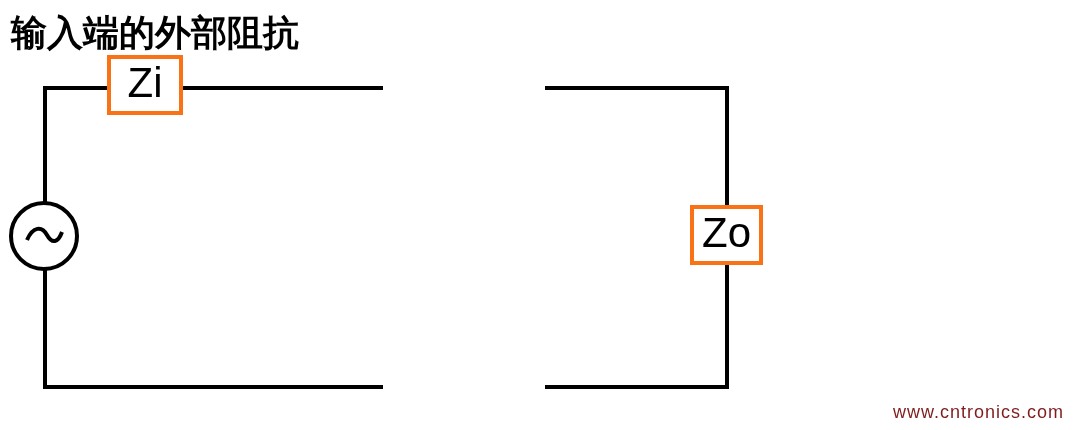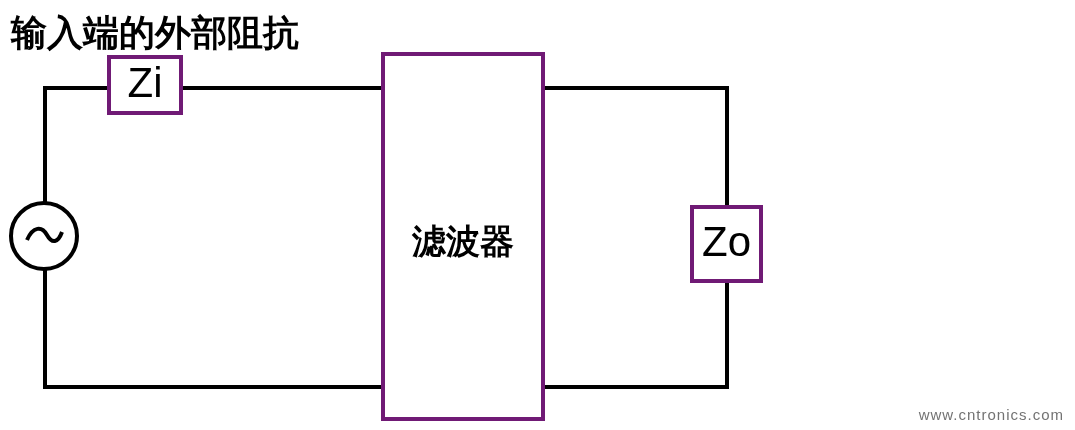--- a/index.html
+++ b/index.html
@@ -28,37 +28,37 @@
     fill: none;
   }
   .wires circle {
     stroke: #000000;
     stroke-width: 4;
     fill: #ffffff;
   }
   .component-box {
     position: absolute;
     background: #ffffff;
-    border: 4px solid #701a75;
+    border: 4px solid #f97316;
     display: flex;
     align-items: center;
     justify-content: center;
     box-sizing: border-box;
   }
   .zi-box {
     left: 107px;
     top: 55px;
     width: 76px;
     height: 60px;
   }
   .zo-box {
     left: 690px;
     top: 205px;
     width: 73px;
-    height: 78px;
+    height: 60px;
   }
   .filter-box {
     left: 381px;
     top: 52px;
     width: 164px;
     height: 369px;
   }
   .latin-label {
     font-size: 42px;
     color: #000000;
@@ -83,23 +83,23 @@
   }
   .output-caption {
     position: absolute;
     left: 773px;
     top: 218px;
   }
   .watermark {
     position: absolute;
     right: 11px;
     bottom: 7px;
-    font-size: 15px;
+    font-size: 18px;
     font-weight: normal;
-    color: #737373;
+    color: #7f1d1d;
     letter-spacing: 1px;
   }
 </style>
 </head>
 <body>
 
 <div class="stage">
 
   <svg class="wires" viewBox="0 0 1075 430" aria-hidden="true">
 
@@ -112,23 +112,20 @@
     <line x1="545" y1="387" x2="729" y2="387"></line>
 
     <circle cx="44" cy="236" r="33"></circle>
     <path d="M 27 240 C 33 226, 42 226, 47 235 C 52 244, 58 243, 62 232"></path>
   </svg>
 
   <div class="component-box zi-box">
     <span class="latin-label">Zi</span>
   </div>
 
-  <div class="component-box filter-box">
-    <span class="cjk filter-label">滤波器</span>
-  </div>
 
   <div class="component-box zo-box">
     <span class="latin-label">Zo</span>
   </div>
 
   <div class="cjk input-caption">输入端的外部阻抗</div>
 
 
   <div class="watermark">www.cntronics.com</div>
 

